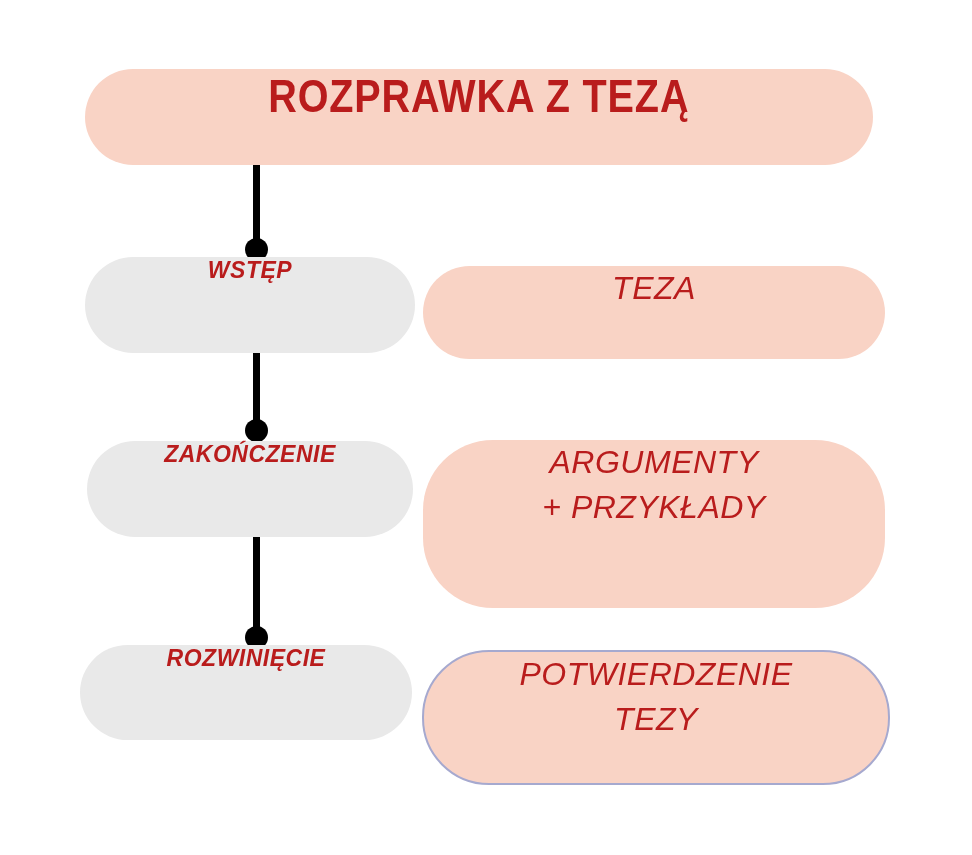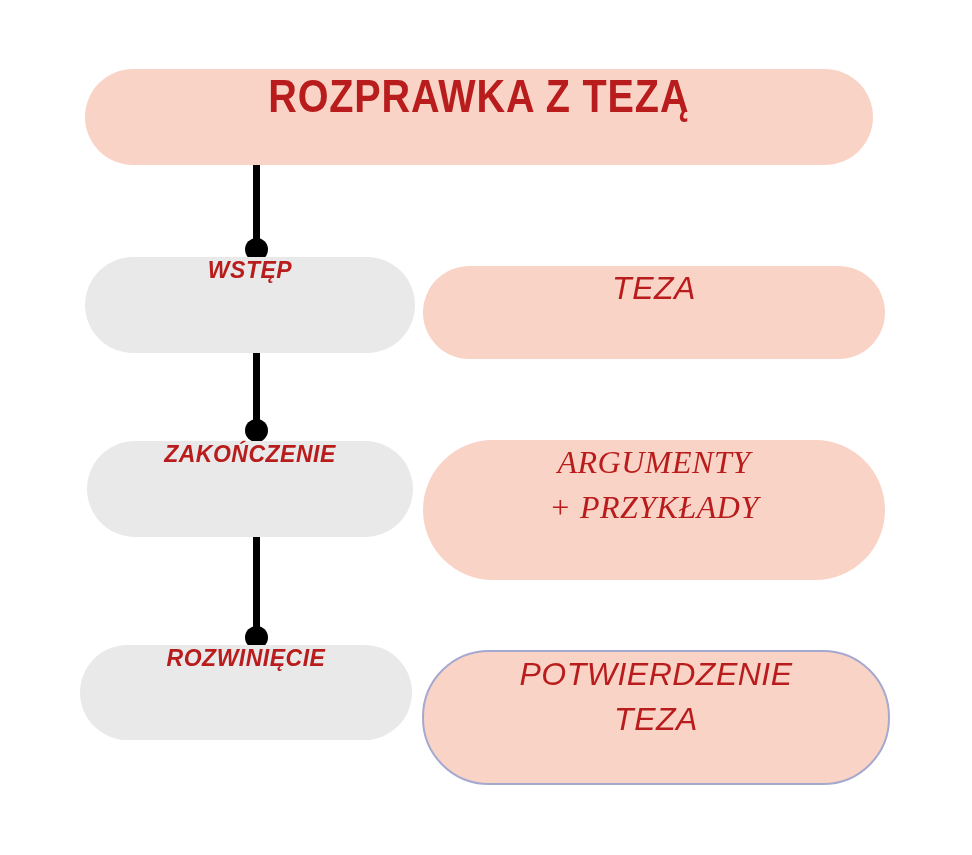--- a/index.html
+++ b/index.html
@@ -47,21 +47,21 @@
     font-weight: 400;
     font-style: italic;
     letter-spacing: 0.5px;
     line-height: 1.4;
     white-space: pre-line;
   }
 
   .stage-wstep        { left: 85px;  top: 257px; width: 330px; height: 96px;  border-radius: 48px; }
   .detail-teza        { left: 423px; top: 266px; width: 462px; height: 93px;  border-radius: 47px; }
   .stage-rozwiniecie  { left: 87px;  top: 441px; width: 326px; height: 96px;  border-radius: 48px; }
-  .detail-argumenty   { left: 423px; top: 440px; width: 462px; height: 140px; border-radius: 70px; font-family: Liberation Serif, serif; }
+  .detail-argumenty   { left: 423px; top: 440px; width: 462px; height: 168px; border-radius: 70px; }
   .stage-zakonczenie  { left: 80px;  top: 645px; width: 332px; height: 95px;  border-radius: 48px; }
   .detail-potwierdzenie {
     left: 422px; top: 650px; width: 468px; height: 135px;
     border-radius: 67px;
     border: 2px solid #a6a9cf;
   }
 
   .connector-line {
     position: absolute;
     left: 253px;
@@ -115,16 +115,16 @@
   <div class="pill pink detail-argumenty">
     <span class="detail-text">ARGUMENTY
 + PRZYKŁADY</span>
   </div>
 
   <div class="pill gray stage-zakonczenie">
     <span class="stage-text">ROZWINIĘCIE</span>
   </div>
   <div class="pill pink detail-potwierdzenie">
     <span class="detail-text">POTWIERDZENIE
-TEZA</span>
+TEZY</span>
   </div>
 
 </div>
 
 </body></html>

